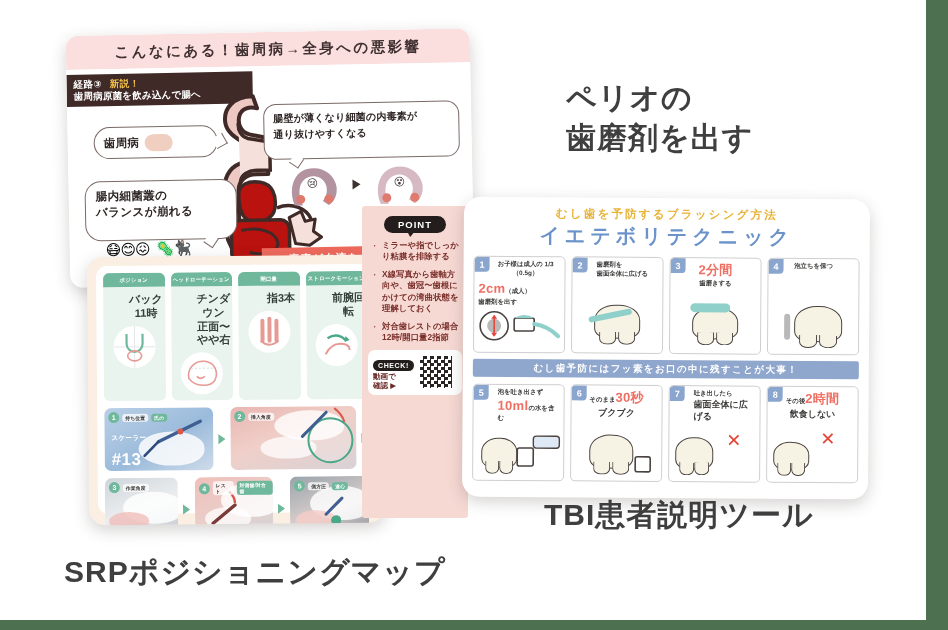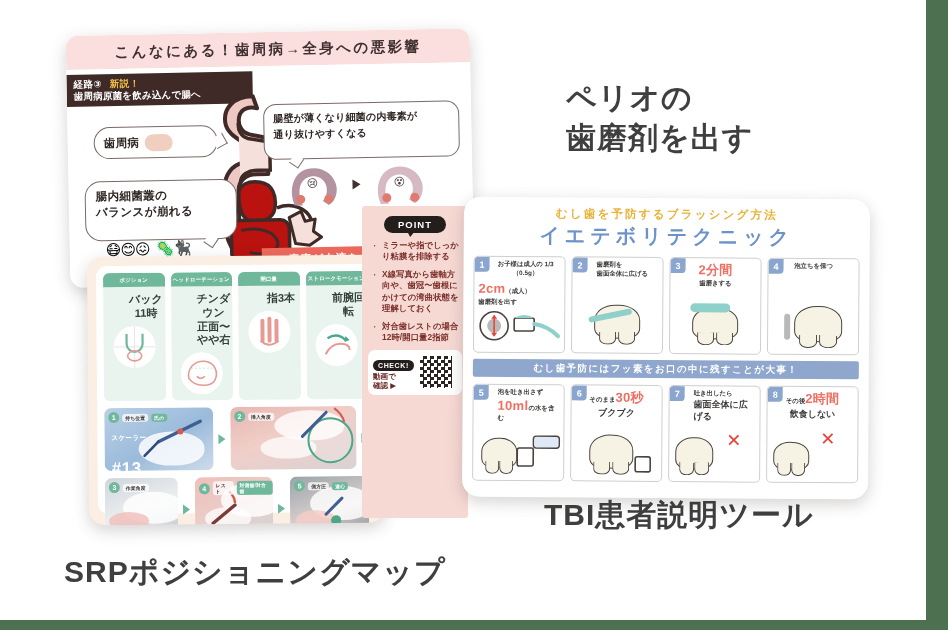--- a/index.html
+++ b/index.html
@@ -112,21 +112,21 @@
   .srp-step.big { height: 63px; }
   .srp-step.sm { height: 63px; }
   .step-badge { position: absolute; left: 4px; top: 4px; display: flex; align-items: center; gap: 3px; z-index: 2; }
   .step-num { width: 11px; height: 11px; border-radius: 50%; background: #6fb89c; color: #fff;
               font-size: 7px; font-weight: 700; display: flex; align-items: center; justify-content: center; }
   .step-lbl { font-size: 4.8px; font-weight: 700; color: #3c3a38; background: rgba(255,255,255,.75);
               padding: 1px 3px; border-radius: 3px; letter-spacing: .2px; }
   .step-lbl.tag { background: #6fb89c; color: #fff; }
   .scaler-cap { position: absolute; left: 7px; top: 19px; color: #fff; z-index: 2; line-height: 1; }
   .scaler-cap .s1 { font-size: 6.5px; font-weight: 700; letter-spacing: .4px; }
-  .scaler-cap .s2 { font-size: 17px; font-weight: 700; letter-spacing: .5px; display: block; margin-top: 17px; }
+  .scaler-cap .s2 { font-size: 17px; font-weight: 700; letter-spacing: .5px; display: block; margin-top: 8px; }
   .arrow-s { width: 0; height: 0; border-left: 7px solid #6fb89c; border-top: 5px solid transparent;
              border-bottom: 5px solid transparent; flex: 0 0 auto; }
 
   .ph { width: 100%; height: 100%; position: relative; }
   .ph.blue { background: linear-gradient(150deg,#b9cfe6 0%,#9bbbdb 55%,#cfdcea 100%); }
   .ph.pink { background: linear-gradient(160deg,#e8b6b2 0%,#f0cfc8 45%,#d8d2d6 100%); }
   .ph.grey { background: linear-gradient(160deg,#cfd6dc 0%,#eceef0 50%,#b8c2ca 100%); }
   .ph.pink2 { background: linear-gradient(155deg,#f0bfba 0%,#e9cfcb 55%,#cdd4da 100%); }
   .ph.dark { background: linear-gradient(160deg,#9aa3ab 0%,#d9cfcd 55%,#7f8a93 100%); }
   .hand { position: absolute; border-radius: 50% 48% 44% 50%; background: rgba(255,255,255,.82); }

